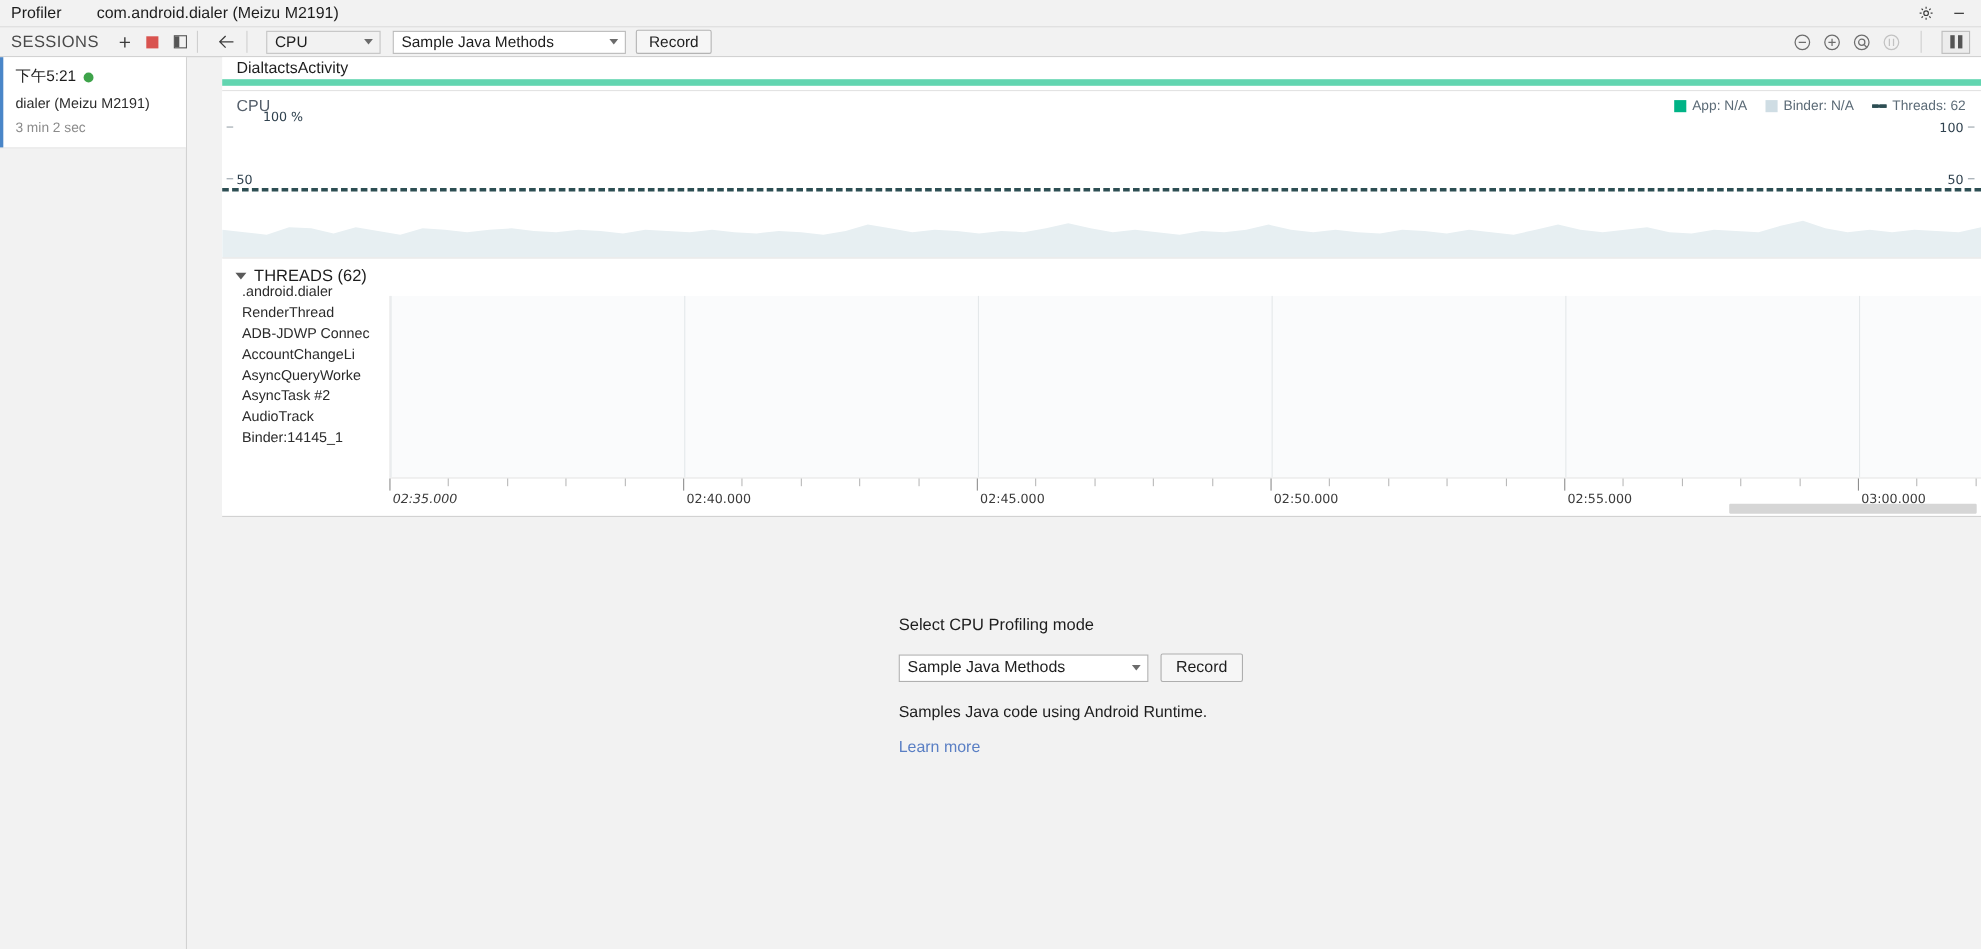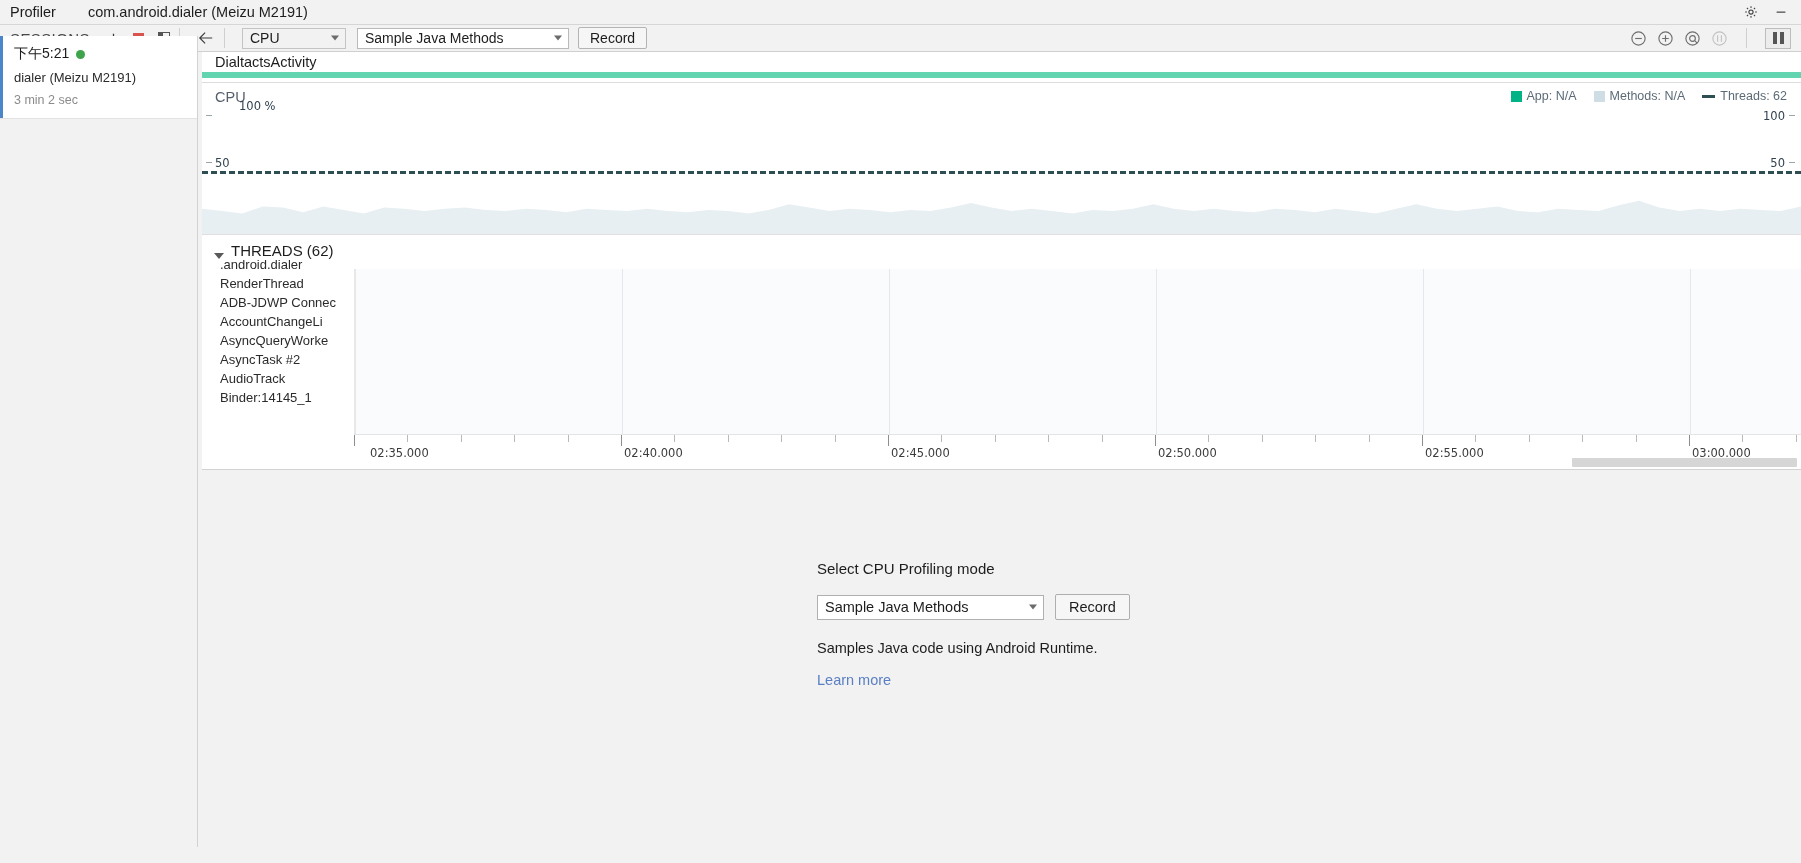--- a/index.html
+++ b/index.html
@@ -67,21 +67,21 @@
   .zoom-ico { width: 17px; height: 17px; color: #6d6d6d; cursor: pointer; display: inline-flex; }
   .zoom-ico.dim { color: #c2c2c2; }
   .pause-btn {
     width: 26px; height: 21px; border: 1px solid #bdbdbd; background: #ececec;
     display: inline-flex; align-items: center; justify-content: center; gap: 3px; cursor: pointer;
   }
   .pause-btn i { display: block; width: 4px; height: 12px; background: #555; }
 
   
   .sidebar {
-    position: absolute; top: 36px; left: 0; width: 198px; height: 811px;
+    position: absolute; top: 52px; left: 0; width: 170px; height: 811px;
     background: #f2f2f2; border-right: 1px solid #d2d2d2;
   }
   .sess-item {
     position: relative; padding: 9px 8px 11px 14px; background: #fff;
     border-bottom: 1px solid #e2e2e2;
   }
   .sess-item::before {
     content: ""; position: absolute; left: 0; top: 0; bottom: 0; width: 3px; background: #4a86c8;
   }
   .sess-time { font-size: 14px; color: #1d1d1d; display: flex; align-items: center; gap: 7px; }
@@ -125,21 +125,21 @@
 
   .threads-line {
     position: absolute; left: 0; right: 0; top: 88px; height: 0;
     border-top: 3px dashed #2d4e53;
   }
   .cpu-area { position: absolute; left: 0; right: 0; bottom: 0; height: 62px; }
   .cpu-area svg { display: block; width: 100%; height: 100%; }
 
   
   .threads-sec { position: relative; height: 234px; background: #fff; border-top: 1px solid #e0e0e0; }
-  .threads-hdr { display: flex; align-items: flex-end; gap: 7px; padding: 7px 0 4px 12px; }
+  .threads-hdr { display: flex; align-items: center; gap: 7px; padding: 7px 0 4px 12px; }
   .caret { width: 0; height: 0; border-left: 5px solid transparent; border-right: 5px solid transparent;
            border-top: 6px solid #5a5a5a; cursor: pointer; }
   .threads-title { font-size: 15px; color: #1d1d1d; }
   .thread-list { position: absolute; left: 0; top: 20px; width: 150px; }
   .thread-item { font-size: 13px; color: #2b2b2b; padding: 2px 0 2px 18px; white-space: nowrap; cursor: pointer; }
 
   .thread-grid { position: absolute; left: 152px; right: 0; top: 34px; bottom: 34px; background: #fafbfc;
                  border-left: 1px solid #e8e8e8; }
   .gridline { position: absolute; top: 0; bottom: 0; width: 1px; background: #e4e8ea; }
 
@@ -294,21 +294,21 @@
       <span class="tickmark-r" style="top:79px"></span>
       <span class="right-50">50</span>
 
       <div class="legend">
         <span class="li">
           <i class="sw sw-app"></i>
           <span>App: N/A</span>
         </span>
         <span class="li">
           <i class="sw sw-others"></i>
-          <span>Methods: N/A</span>
+          <span>Binder: N/A</span>
         </span>
         <span class="li">
           <i class="sw sw-threads"></i>
           <span>Threads: 62</span>
         </span>
       </div>
 
       <div class="threads-line"></div>
 
       <div class="cpu-area">
@@ -339,21 +339,21 @@
         <i class="gridline" style="left:0px"></i>
         <i class="gridline" style="left:267px"></i>
         <i class="gridline" style="left:534px"></i>
         <i class="gridline" style="left:801px"></i>
         <i class="gridline" style="left:1068px"></i>
         <i class="gridline" style="left:1335px"></i>
       </div>
 
       <div class="timeaxis">
           <i class="tk major" style="left: 0px;"></i>
-          <span class="tlabel" style="left: 16px;">02:35.000</span>
+          <span class="tlabel" style="left: 3px; font-style: italic;">02:35.000</span>
           <i class="tk" style="left: 53.4px;"></i>
           <i class="tk" style="left: 106.8px;"></i>
           <i class="tk" style="left: 160.2px;"></i>
           <i class="tk" style="left: 213.6px;"></i>
           <i class="tk major" style="left: 267px;"></i>
           <span class="tlabel" style="left: 270px;">02:40.000</span>
           <i class="tk" style="left: 320.4px;"></i>
           <i class="tk" style="left: 373.8px;"></i>
           <i class="tk" style="left: 427.2px;"></i>
           <i class="tk" style="left: 480.6px;"></i>

